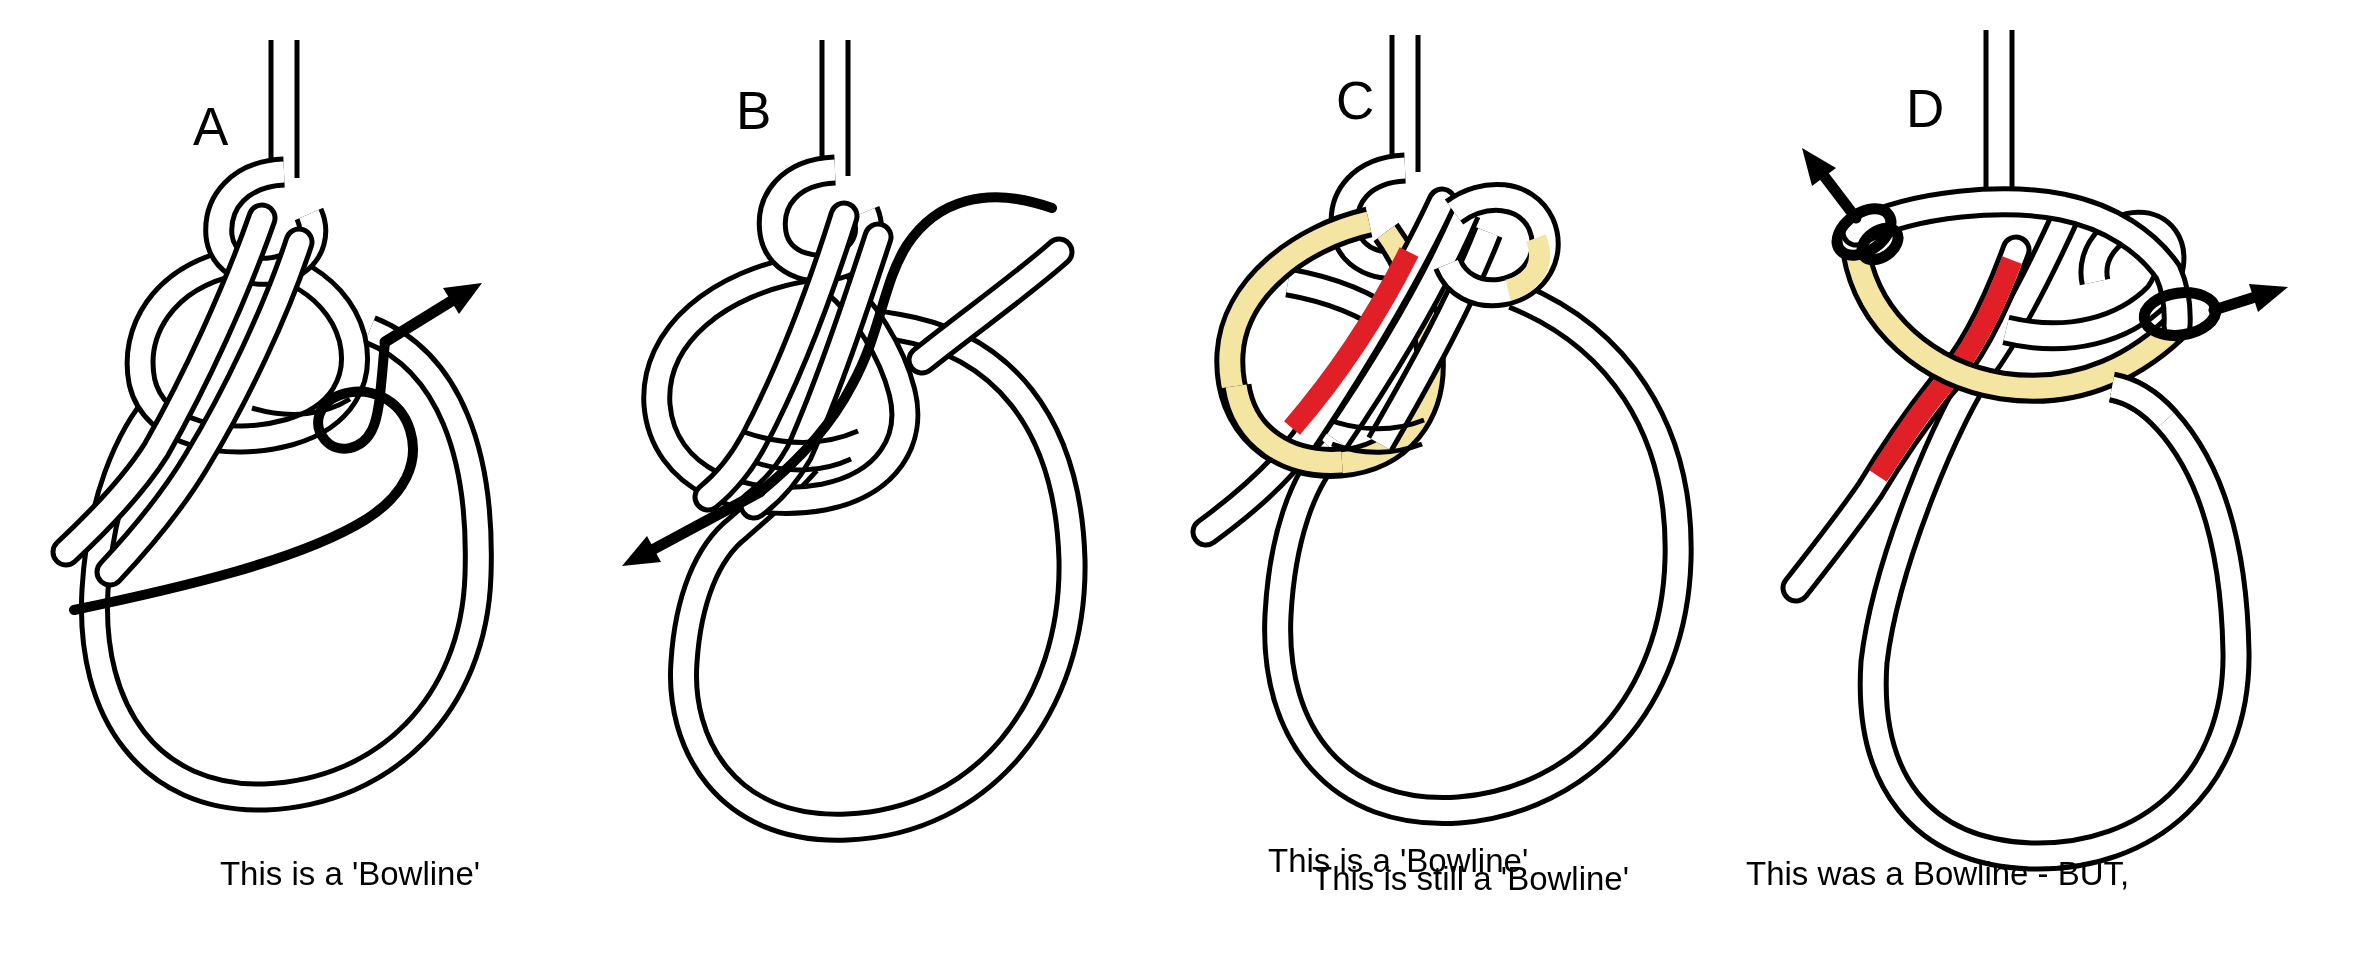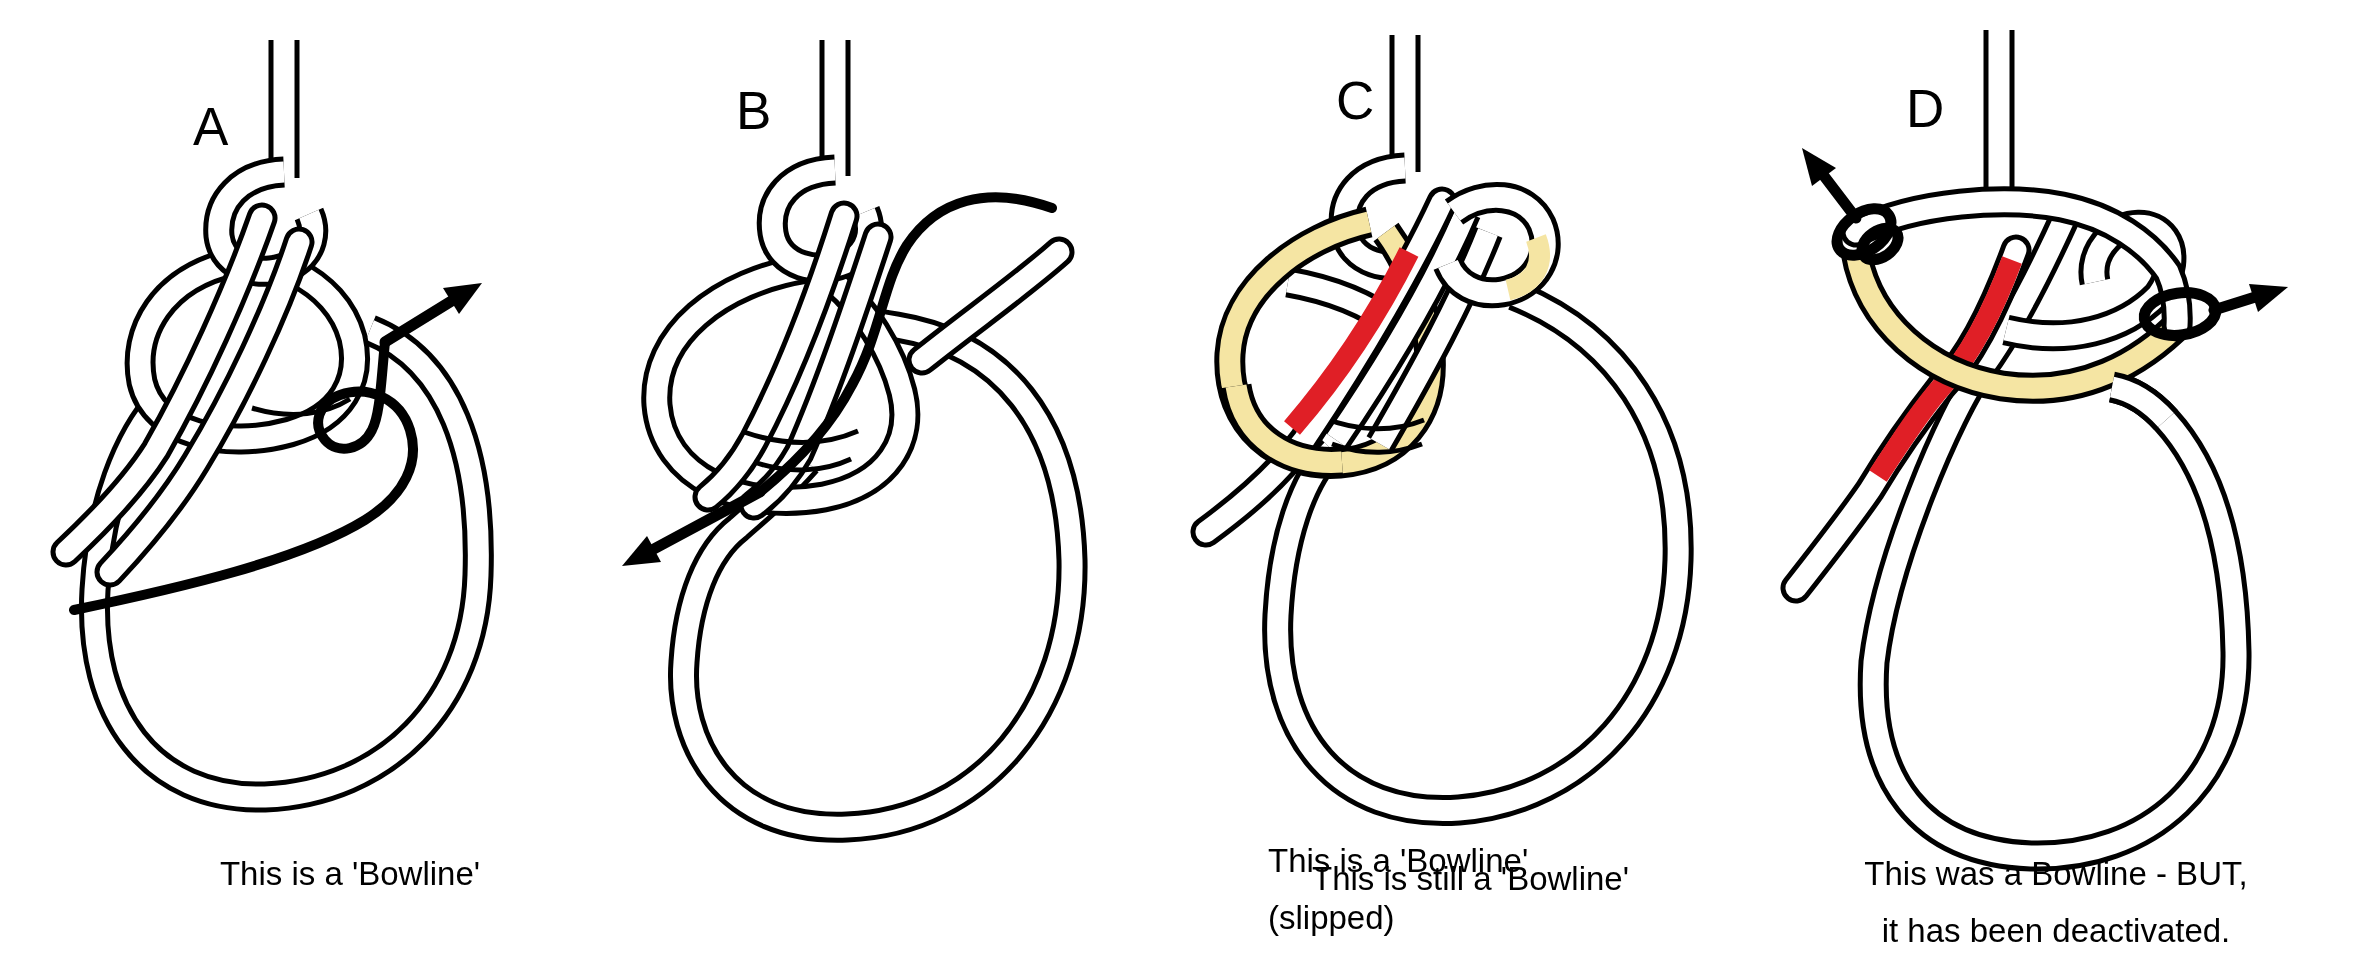--- a/index.html
+++ b/index.html
@@ -136,21 +136,20 @@
         <use href="#b-stub" class="edge round"></use>
           <use href="#b-stub" class="core round"></use>
       </g>
       <g>
         <path class="ashaft" d="M168,492 L60,550"></path>
         <polygon class="ahead" points="30,566 55,536 69,562"></polygon>
       </g>
     </svg>
     <div class="caption" style="left:676px;top:832px;width:440px;margin-left:-592px;transform:translateX(592px);">
       <div>This is a 'Bowline'</div>
-      <div>(slipped)</div>
     </div>
   </div>
 
   <div class="panel" style="left:1184px;">
     <div class="plabel" style="left:152px;top:74px;">C</div>
     <svg width="592" height="962" viewBox="0 0 592 962">
       <defs>
         <path id="c-stand" d="M221,35 L221,172"></path>
         <path id="c-arm" d="M104,282 C150,290 185,305 212,326"></path>
         <path id="c-loop" d="M330,295 C430,335 498,425 494,560 C490,700 400,800 275,810 C155,818 88,735 94,615 C98,540 118,480 148,450"></path>
@@ -261,19 +260,18 @@
         <polygon class="ahead" points="26,148 60,168 36,186"></polygon>
       </g>
       <g>
         <ellipse class="cordloop" cx="404" cy="314" rx="36" ry="21" transform="rotate(-8 404 314)"></ellipse>
       </g>
       <g>
         <path class="ashaft" d="M438,310 L492,293"></path>
         <polygon class="ahead" points="512,287 482,312 473,284"></polygon>
       </g>
     </svg>
-    <div class="caption" style="left:-30px;top:845px;width:620px;text-align:center;">
+    <div class="caption" style="left:-30px;top:845px;width:620px;">
       <div>This was a Bowline - BUT,</div>
-      <div>it has been deactivated.</div>
     </div>
   </div>
 
 </div>
 
 </body></html>

